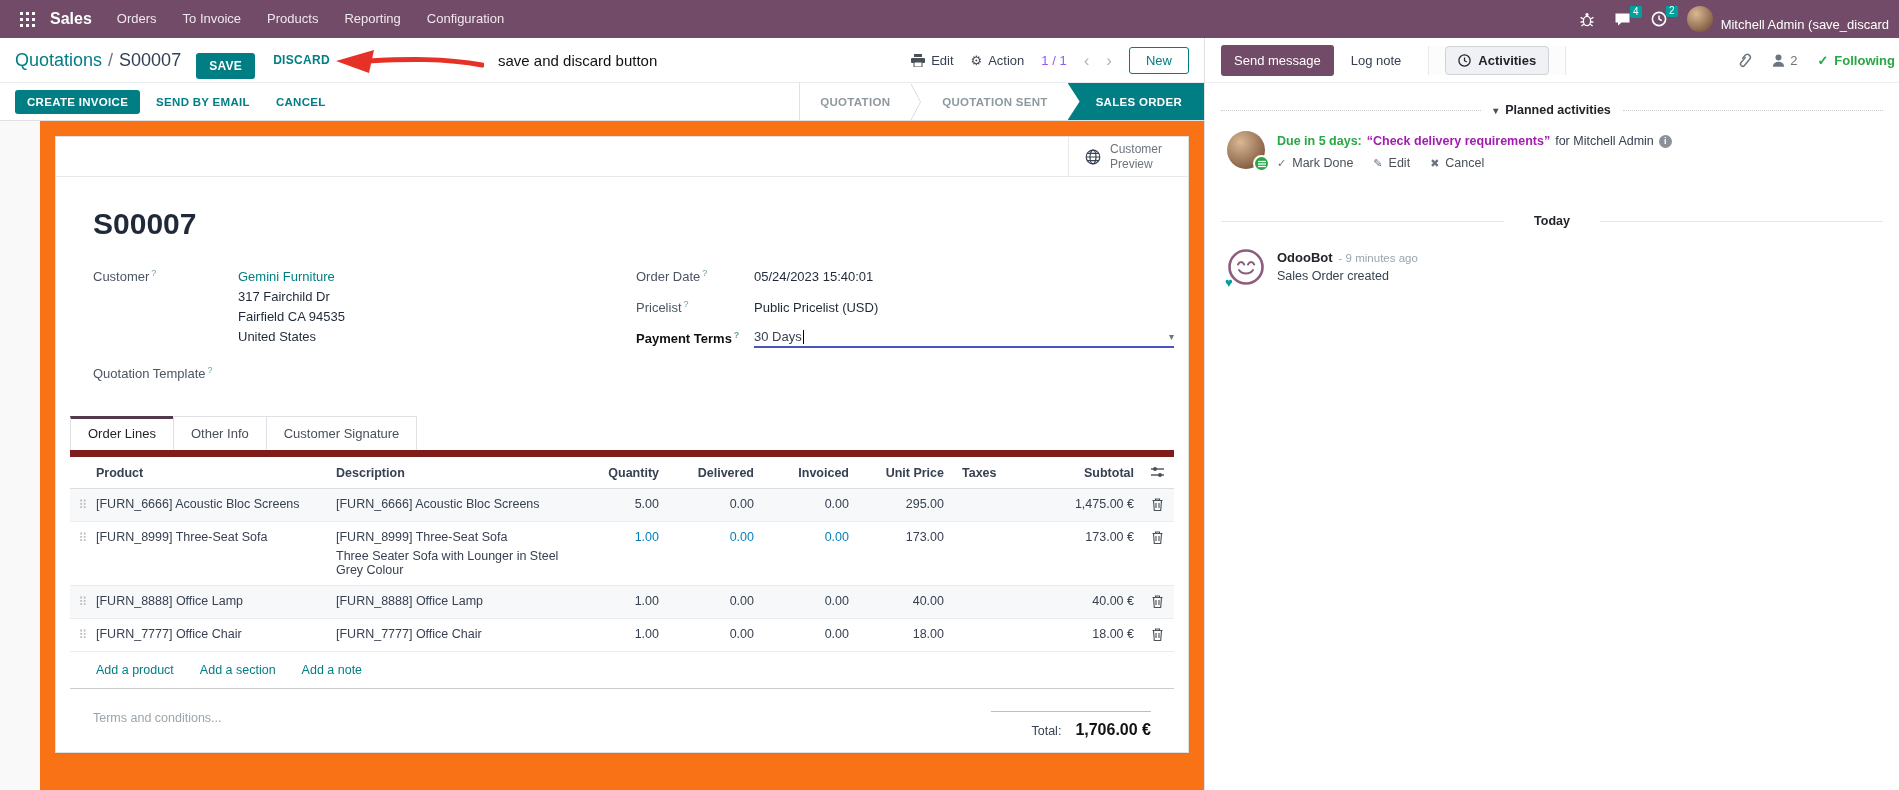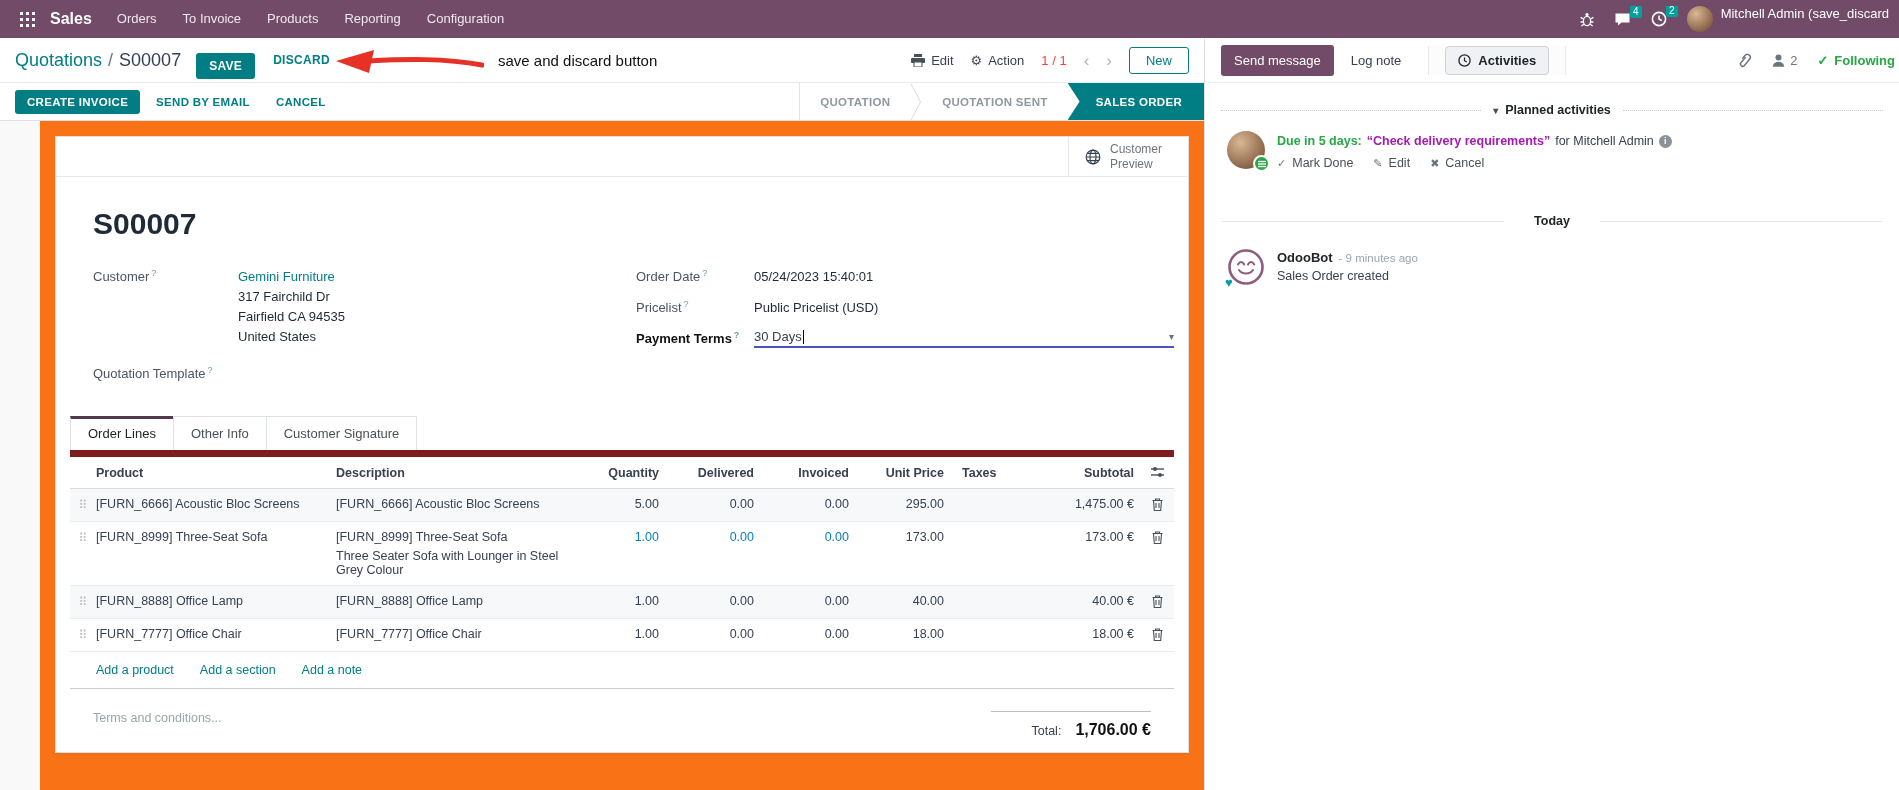--- a/index.html
+++ b/index.html
@@ -8,42 +8,42 @@
   svg { display:block; }
 
   
   .topnav { height:38px; background:#714B67; color:#fff; display:flex; align-items:center; padding:0 10px; }
   .topnav .apps-btn { width:34px; height:38px; display:flex; align-items:center; justify-content:center; cursor:pointer; }
   .brand { font-size:16px; font-weight:700; padding:0 12px 0 6px; }
   .topnav .menu-item { padding:0 13px; font-size:13px; color:#f0e7ee; line-height:38px; cursor:pointer; }
   .nav-right { margin-left:auto; display:flex; align-items:center; gap:20px; white-space:nowrap; overflow:hidden; padding-left:10px; }
   .icon-badge { position:relative; cursor:pointer; }
   .icon-badge .badge { position:absolute; top:-7px; right:-11px; background:#00A09D; color:#fff; font-size:10px; line-height:13px; padding:0 3px; border-radius:2px; }
-  .nav-user { display:flex; align-items:flex-start; gap:8px; min-width:0; }
+  .nav-user { display:flex; align-items:flex-end; gap:8px; min-width:0; }
   .nav-avatar { width:26px; height:26px; border-radius:50%; background:radial-gradient(circle at 35% 30%, #d9b894, #8a6448 70%, #5d4330); flex:0 0 auto; }
   .nav-username { font-size:13px; color:#fff; white-space:nowrap; }
 
   
   .main { display:flex; height:752px; }
   .form-pane { flex:0 0 1205px; width:1205px; border-right:1px solid #dee2e6; display:flex; flex-direction:column; background:#f9f9f9; }
 
   
   .control-row { height:45px; background:#fff; border-bottom:1px solid #e9ecef; display:flex; align-items:center; padding:0 15px; position:relative; flex:0 0 45px; }
   .breadcrumb { font-size:18px; }
   .breadcrumb .bc-parent { color:#017E84; cursor:pointer; }
   .breadcrumb .bc-sep { color:#6c757d; padding:0 6px; }
   .breadcrumb .bc-current { color:#334155; }
   .btn-save { background:#017E84; color:#fff; border:none; font-weight:700; font-size:12px; letter-spacing:.3px; padding:6px 13px; border-radius:3px; margin-left:15px; cursor:pointer; font-family:inherit;margin-top:12px; }
   .btn-discard { background:none; border:none; color:#017E84; font-weight:700; font-size:12px; letter-spacing:.3px; padding:6px 10px; margin-left:8px; cursor:pointer; font-family:inherit; }
   .annotation { position:absolute; left:334px; top:0; height:45px; display:flex; align-items:center; gap:14px; pointer-events:none; }
   .annotation .ann-text { font-size:15px; color:#111; }
   .cp-right { margin-left:auto; display:flex; align-items:center; gap:17px; }
   .cp-btn { display:flex; align-items:center; gap:6px; color:#374151; font-size:13px; cursor:pointer; }
   .cp-btn .glyph { font-size:13px; color:#495057; }
-  .pager { font-size:13px; color:#ef4444; }
+  .pager { font-size:13px; color:#8b5cf6; }
   .chev { color:#adb5bd; font-size:17px; cursor:pointer; line-height:1; }
   .btn-new { border:1px solid #017E84; color:#017E84; background:#fff; font-size:13px; padding:5px 16px; border-radius:3px; cursor:pointer; font-family:inherit; }
 
   
   .status-row { height:38px; background:#fff; border-bottom:1px solid #dee2e6; display:flex; align-items:stretch; padding-left:15px; flex:0 0 38px; }
   .status-left { display:flex; align-items:center; gap:6px; }
   .btn-primary-sm { background:#017E84; color:#fff; border:none; font-weight:700; font-size:11.5px; letter-spacing:.3px; padding:6px 12px; border-radius:3px; cursor:pointer; font-family:inherit; }
   .btn-link-sm { background:none; border:none; color:#017E84; font-weight:700; font-size:11.5px; letter-spacing:.3px; padding:6px 10px; cursor:pointer; font-family:inherit; }
   .stepper { margin-left:auto; display:flex; align-items:stretch; border-left:1px solid #dee2e6; }
   .step { display:flex; align-items:center; padding:0 20px; font-size:11.5px; font-weight:600; letter-spacing:.3px; color:#8d999f; cursor:pointer; }

